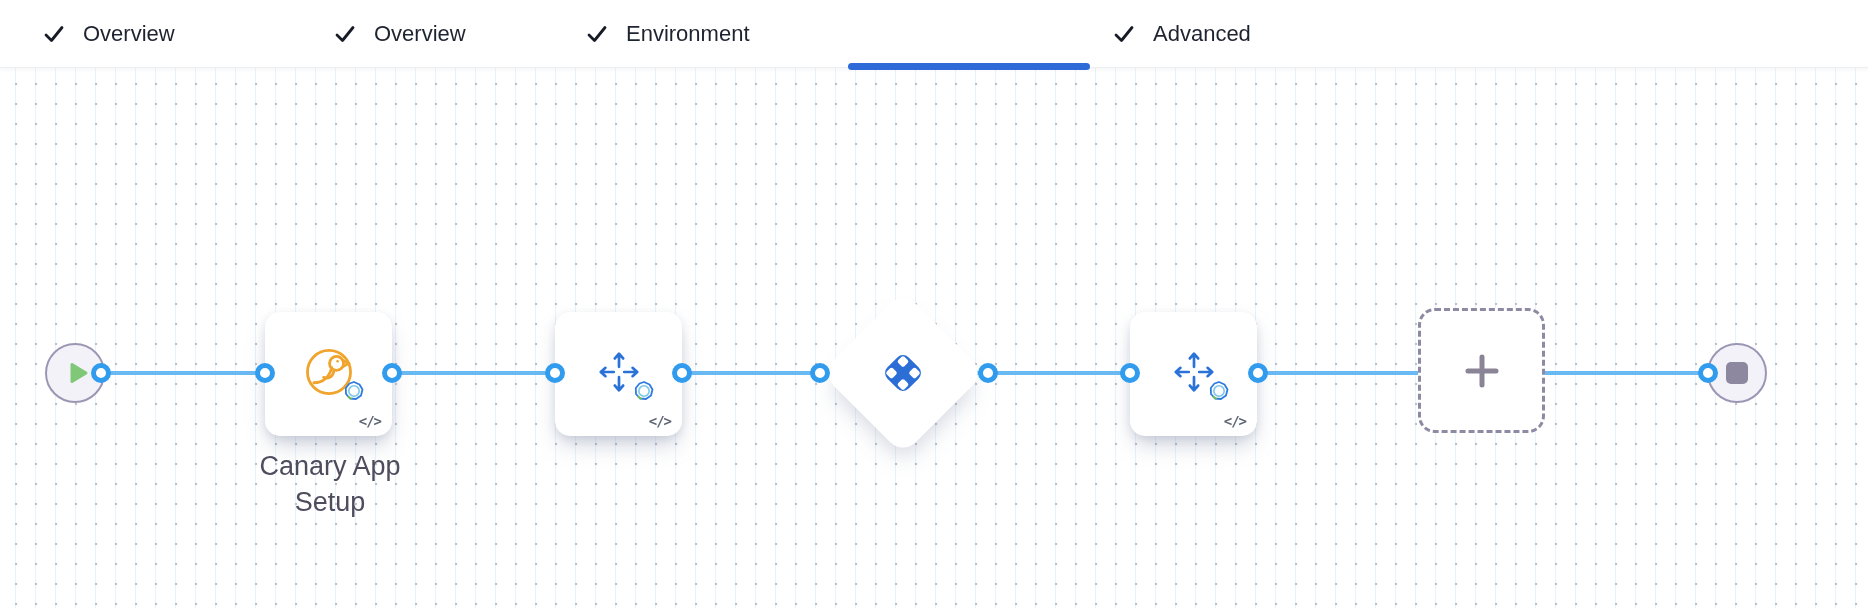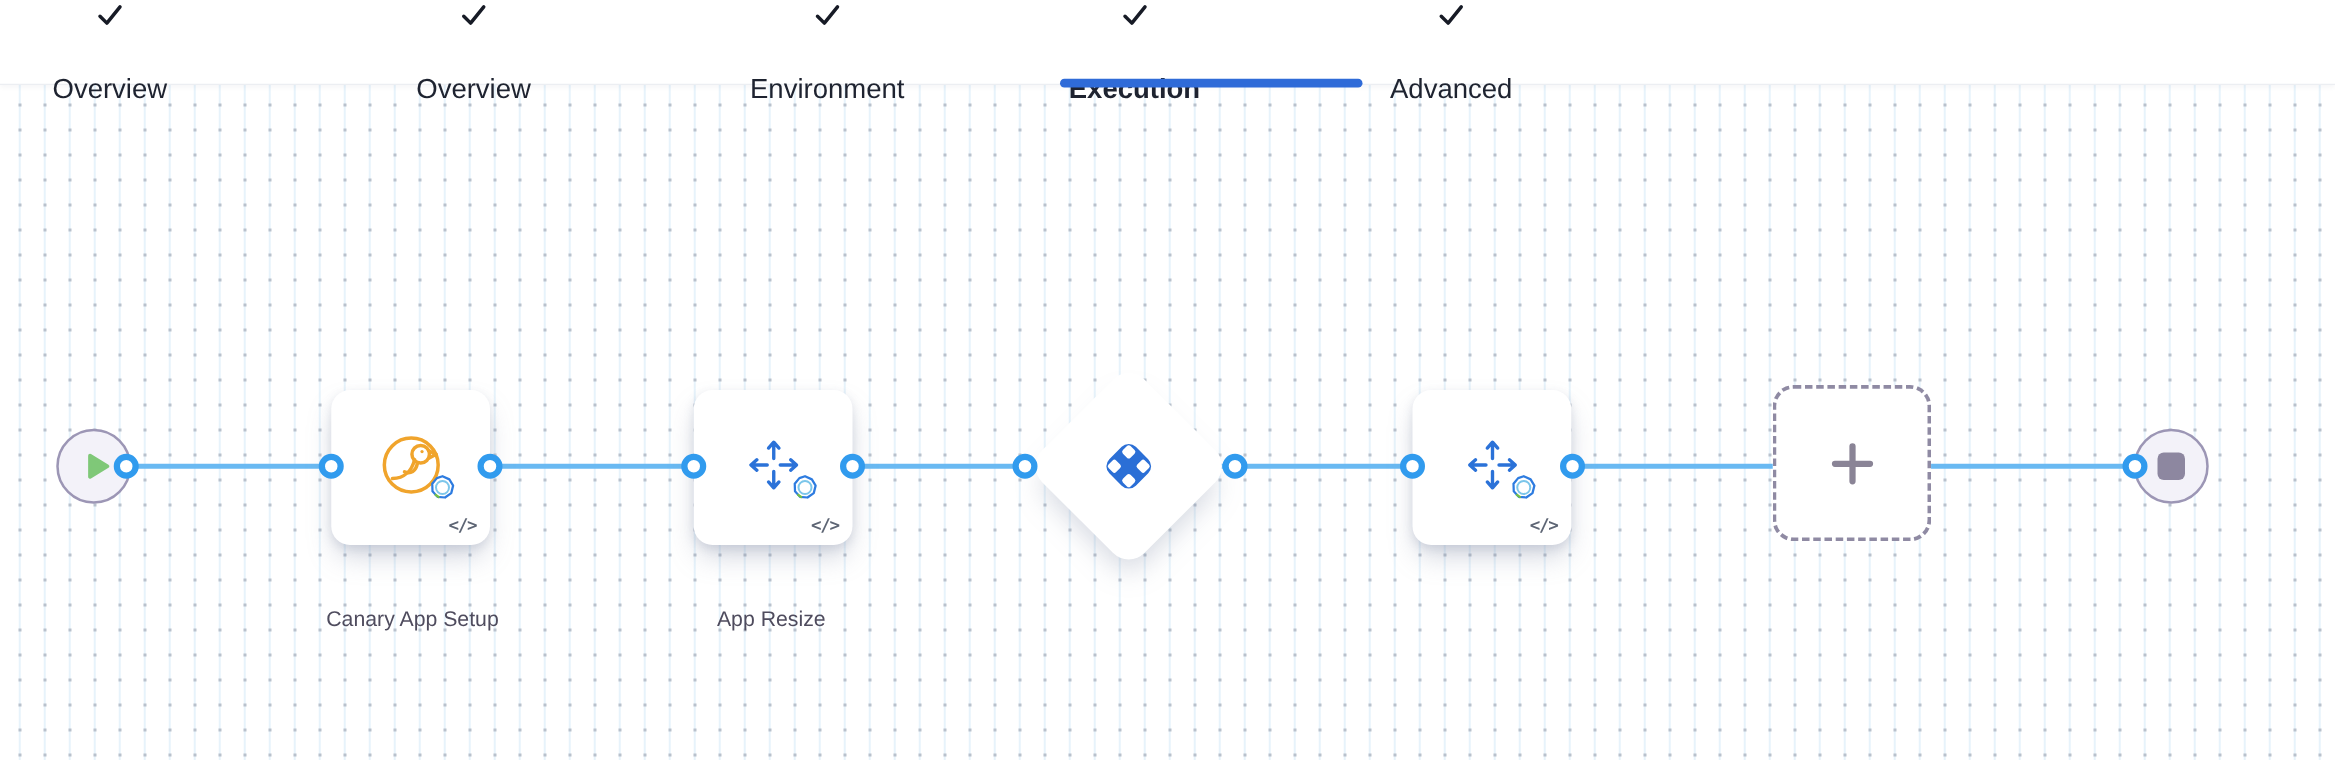--- a/index.html
+++ b/index.html
@@ -2,22 +2,22 @@
 <html><head>
 <meta charset="utf-8">
 <style>
   * { margin:0; padding:0; box-sizing:border-box; }
   html,body { width:1868px; height:608px; font-family:"Liberation Sans", sans-serif; background:#fff; overflow:hidden; }
   .stage { position:relative; width:1868px; height:608px; }
 
   
   .tabbar { position:absolute; top:0; left:0; width:1868px; height:68px; background:#ffffff;
             border-bottom:1px solid #eceef2; box-shadow:0 2px 4px rgba(20,30,60,0.04); z-index:10; }
-  .tab { position:absolute; top:0; height:68px; display:flex; align-items:center; gap:34px;
-         font-size:22px; color:#1e2330; cursor:pointer;flex-direction:column; }
+  .tab { position:absolute; top:0; height:68px; display:flex; align-items:center; gap:17px;
+         font-size:22px; color:#1e2330; cursor:pointer; }
   .tab .lbl { white-space:nowrap; }
   .tab.active .lbl { font-weight:700; }
   .check-icon { width:24px; height:24px; display:inline-flex; }
   .tab-underline { position:absolute; left:848px; top:63px; width:242px; height:7px;
                    border-radius:4px; background:#2f6bd8; z-index:11; }
 
   
   .canvas { position:absolute; top:68px; left:0; width:1868px; height:540px; background-color:#ffffff;
     background-image:
       radial-gradient(circle, #b9c1cc 1.3px, transparent 1.6px),
@@ -45,22 +45,22 @@
 
   .diamond { position:absolute; left:845px; top:247px; width:116px; height:116px; background:#ffffff;
              border-radius:18px; transform:rotate(45deg);
              box-shadow:10px 10px 22px -6px rgba(130,140,165,0.35); z-index:2; cursor:pointer; }
   .diamond-logo { position:absolute; left:874px; top:276px; width:58px; height:58px; z-index:3; pointer-events:none; }
 
   .add-card { position:absolute; left:1418px; top:240px; width:127px; height:125px; background:#ffffff;
               border:3px dashed #8f8aa3; border-radius:17px; z-index:2; display:flex; align-items:center;
               justify-content:center; cursor:pointer; }
 
-  .node-label { position:absolute; top:410px; transform:translateX(-50%); text-align:center;
-                font-size:17px; line-height:36px; color:#4f4c5e; z-index:1; }
+  .node-label { position:absolute; top:380px; transform:translateX(-50%); text-align:center;
+                font-size:27px; line-height:36px; color:#4f4c5e; z-index:1; }
 
   .stop-square { width:22px; height:22px; background:#8d87a0; border-radius:5px; }
 </style>
 </head>
 <body>
 
 <div class="stage">
 
   <div class="tabbar">
     <div class="tab" style="left:42px">
@@ -72,35 +72,27 @@
       <span class="lbl">Overview</span>
     </div>
     <div class="tab" style="left:333px">
       <span class="check-icon">
         <svg viewBox="0 0 24 24" width="24" height="24">
             <path d="M4 13 L9.5 18.5 L20 5.5" fill="none" stroke="#171b26" stroke-width="2.8" stroke-linecap="round" stroke-linejoin="round"></path>
           </svg>
       </span>
       <span class="lbl">Overview</span>
     </div>
-    <div class="tab" style="left:600px">
+    <div class="tab" style="left:585px">
       <span class="check-icon">
         <svg viewBox="0 0 24 24" width="24" height="24">
             <path d="M4 13 L9.5 18.5 L20 5.5" fill="none" stroke="#171b26" stroke-width="2.8" stroke-linecap="round" stroke-linejoin="round"></path>
           </svg>
       </span>
       <span class="lbl">Environment</span>
-    </div>
-    <div class="tab active" style="left:855px">
-      <span class="check-icon">
-        <svg viewBox="0 0 24 24" width="24" height="24">
-            <path d="M4 13 L9.5 18.5 L20 5.5" fill="none" stroke="#171b26" stroke-width="2.8" stroke-linecap="round" stroke-linejoin="round"></path>
-          </svg>
-      </span>
-      <span class="lbl">Execution</span>
     </div>
     <div class="tab" style="left:1112px">
       <span class="check-icon">
         <svg viewBox="0 0 24 24" width="24" height="24">
             <path d="M4 13 L9.5 18.5 L20 5.5" fill="none" stroke="#171b26" stroke-width="2.8" stroke-linecap="round" stroke-linejoin="round"></path>
           </svg>
       </span>
       <span class="lbl">Advanced</span>
     </div>
   </div>
@@ -211,16 +203,15 @@
     <div class="port" style="left:392px"></div>
     <div class="port" style="left:555px"></div>
     <div class="port" style="left:682px"></div>
     <div class="port" style="left:820px"></div>
     <div class="port" style="left:988px"></div>
     <div class="port" style="left:1130px"></div>
     <div class="port" style="left:1258px"></div>
     <div class="port" style="left:1708px"></div>
 
     <div class="node-label" style="left:330px; width:160px;">Canary App Setup</div>
-    <div class="node-label" style="left:617px; width:200px;">App Resize</div>
 
   </div>
 </div>
 
 </body></html>

